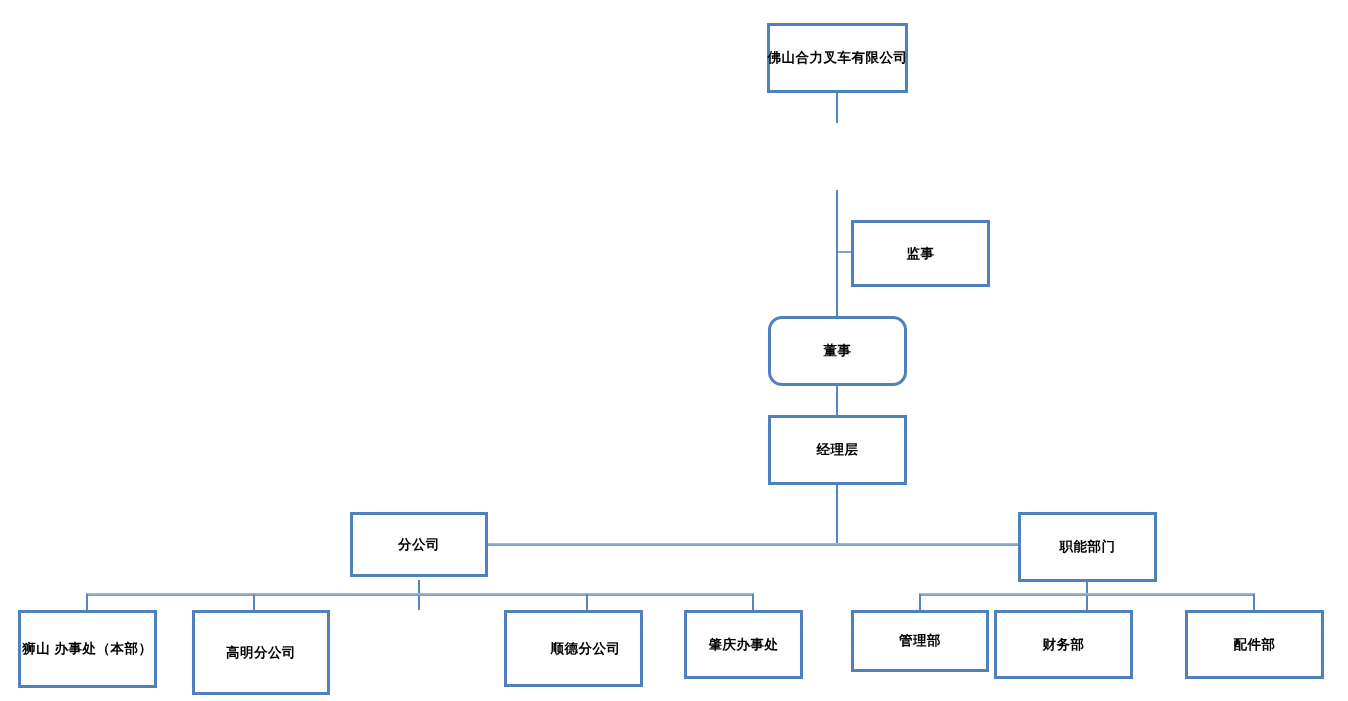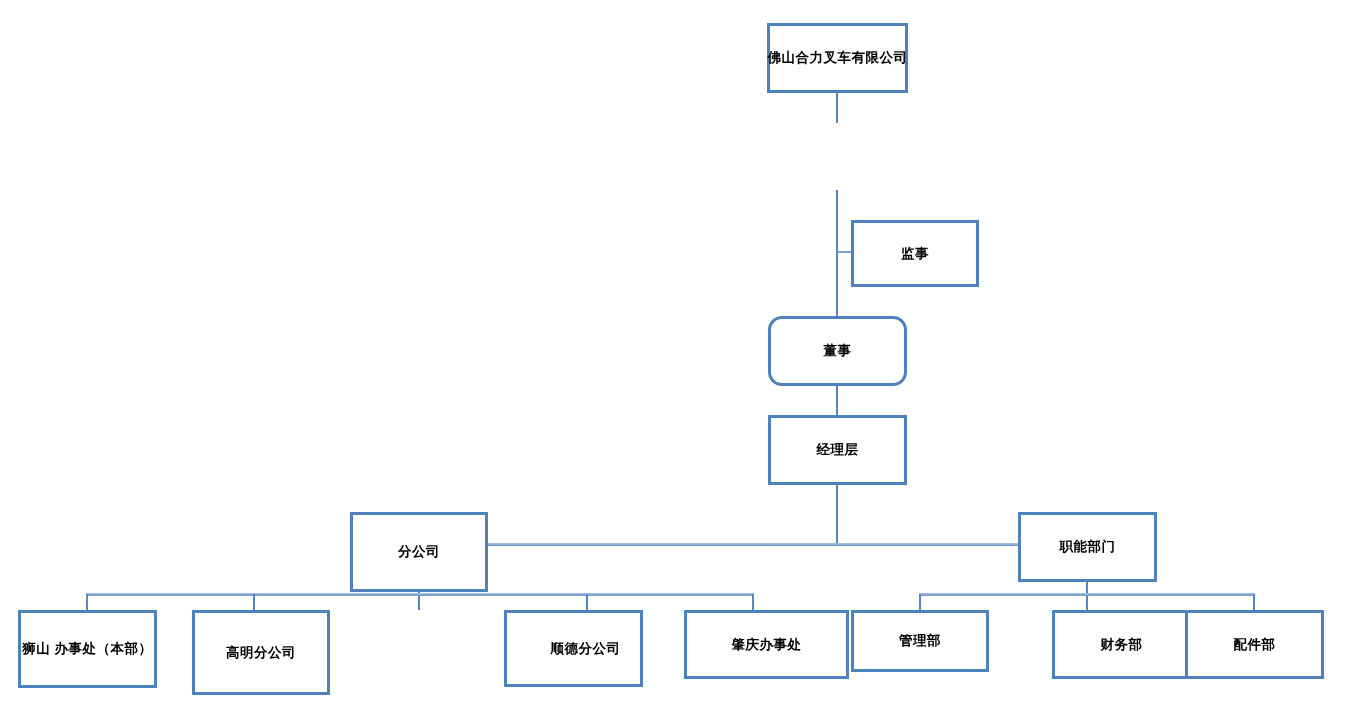--- a/index.html
+++ b/index.html
@@ -56,55 +56,55 @@
   <div class="line vline" style="left:1086px; top:582px; height:28px;"></div>
   <div class="line hline rail" style="left:919px; top:593px; width:336px;"></div>
   <div class="line vline" style="left:919px;  top:594px; height:16px;"></div>
   <div class="line vline" style="left:1253px; top:594px; height:16px;"></div>
 
   <div class="node" style="left:767px; top:23px; width:141px; height:70px;">
     <span>佛山合力叉车有限公司</span>
   </div>
 
 
-  <div class="node" style="left:851px; top:220px; width:128px; height:67px;">
+  <div class="node" style="left:851px; top:220px; width:139px; height:67px;">
     <span>监事</span>
   </div>
 
   <div class="node" style="left:768px; top:316px; width:139px; height:70px;border-radius:14px;">
     <span>董事</span>
   </div>
 
   <div class="node" style="left:768px; top:415px; width:139px; height:70px;">
     <span>经理层</span>
   </div>
 
-  <div class="node" style="left:350px; top:512px; width:138px; height:80px;">
+  <div class="node" style="left:350px; top:512px; width:138px; height:65px;">
     <span>分公司</span>
   </div>
   <div class="node" style="left:1018px; top:512px; width:139px; height:70px;">
     <span>职能部门</span>
   </div>
 
   <div class="node" style="left:18px; top:610px; width:139px; height:78px;justify-content:center;">
     <span>狮山 办事处（本部）</span>
   </div>
   <div class="node" style="left:185px; top:610px; width:138px; height:85px;margin-left:7px;">
     <span>高明分公司</span>
   </div>
   <div class="node" style="left:504px; top:610px; width:139px; height:77px;padding-left:24px;">
     <span>顺德分公司</span>
   </div>
-  <div class="node" style="left:684px; top:610px; width:165px; height:69px;">
+  <div class="node" style="left:684px; top:610px; width:119px; height:69px;">
     <span>肇庆办事处</span>
   </div>
 
   <div class="node" style="left:851px; top:610px; width:138px; height:62px;">
     <span>管理部</span>
   </div>
-  <div class="node" style="left:1052px; top:610px; width:139px; height:69px;">
+  <div class="node" style="left:994px; top:610px; width:139px; height:69px;">
     <span>财务部</span>
   </div>
   <div class="node" style="left:1185px; top:610px; width:139px; height:69px;align-items:center;">
     <span>配件部</span>
   </div>
 
 </div>
 
 </body></html>

